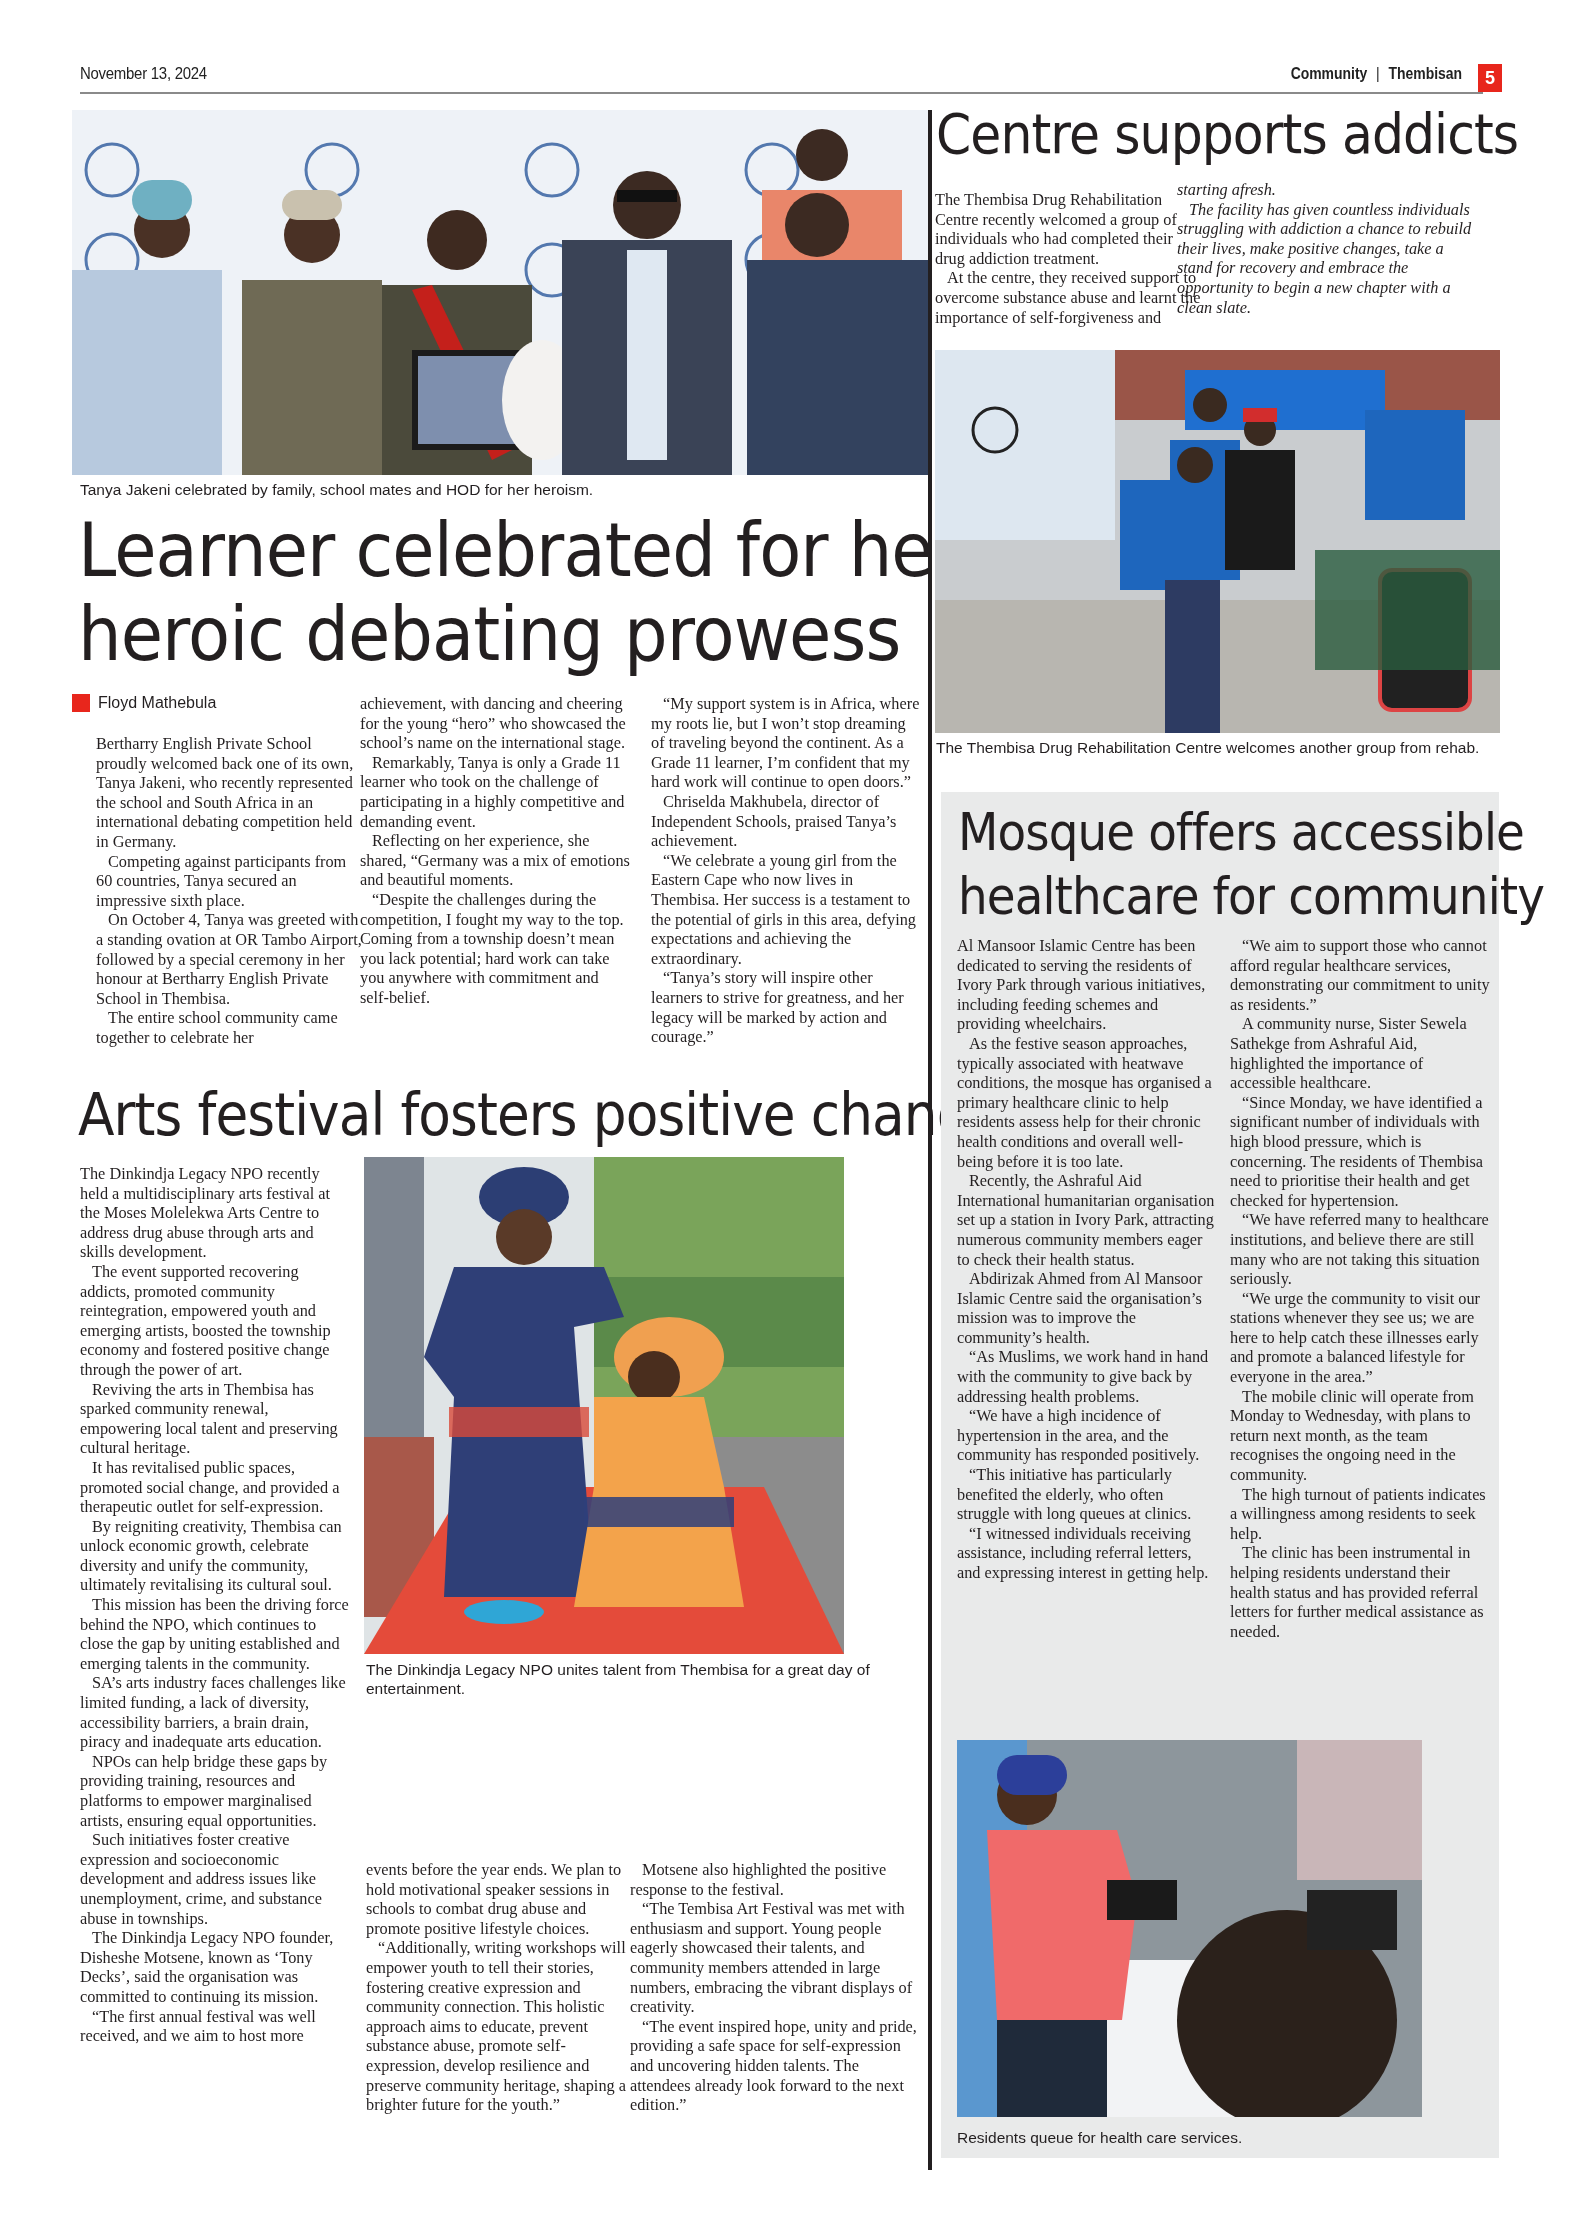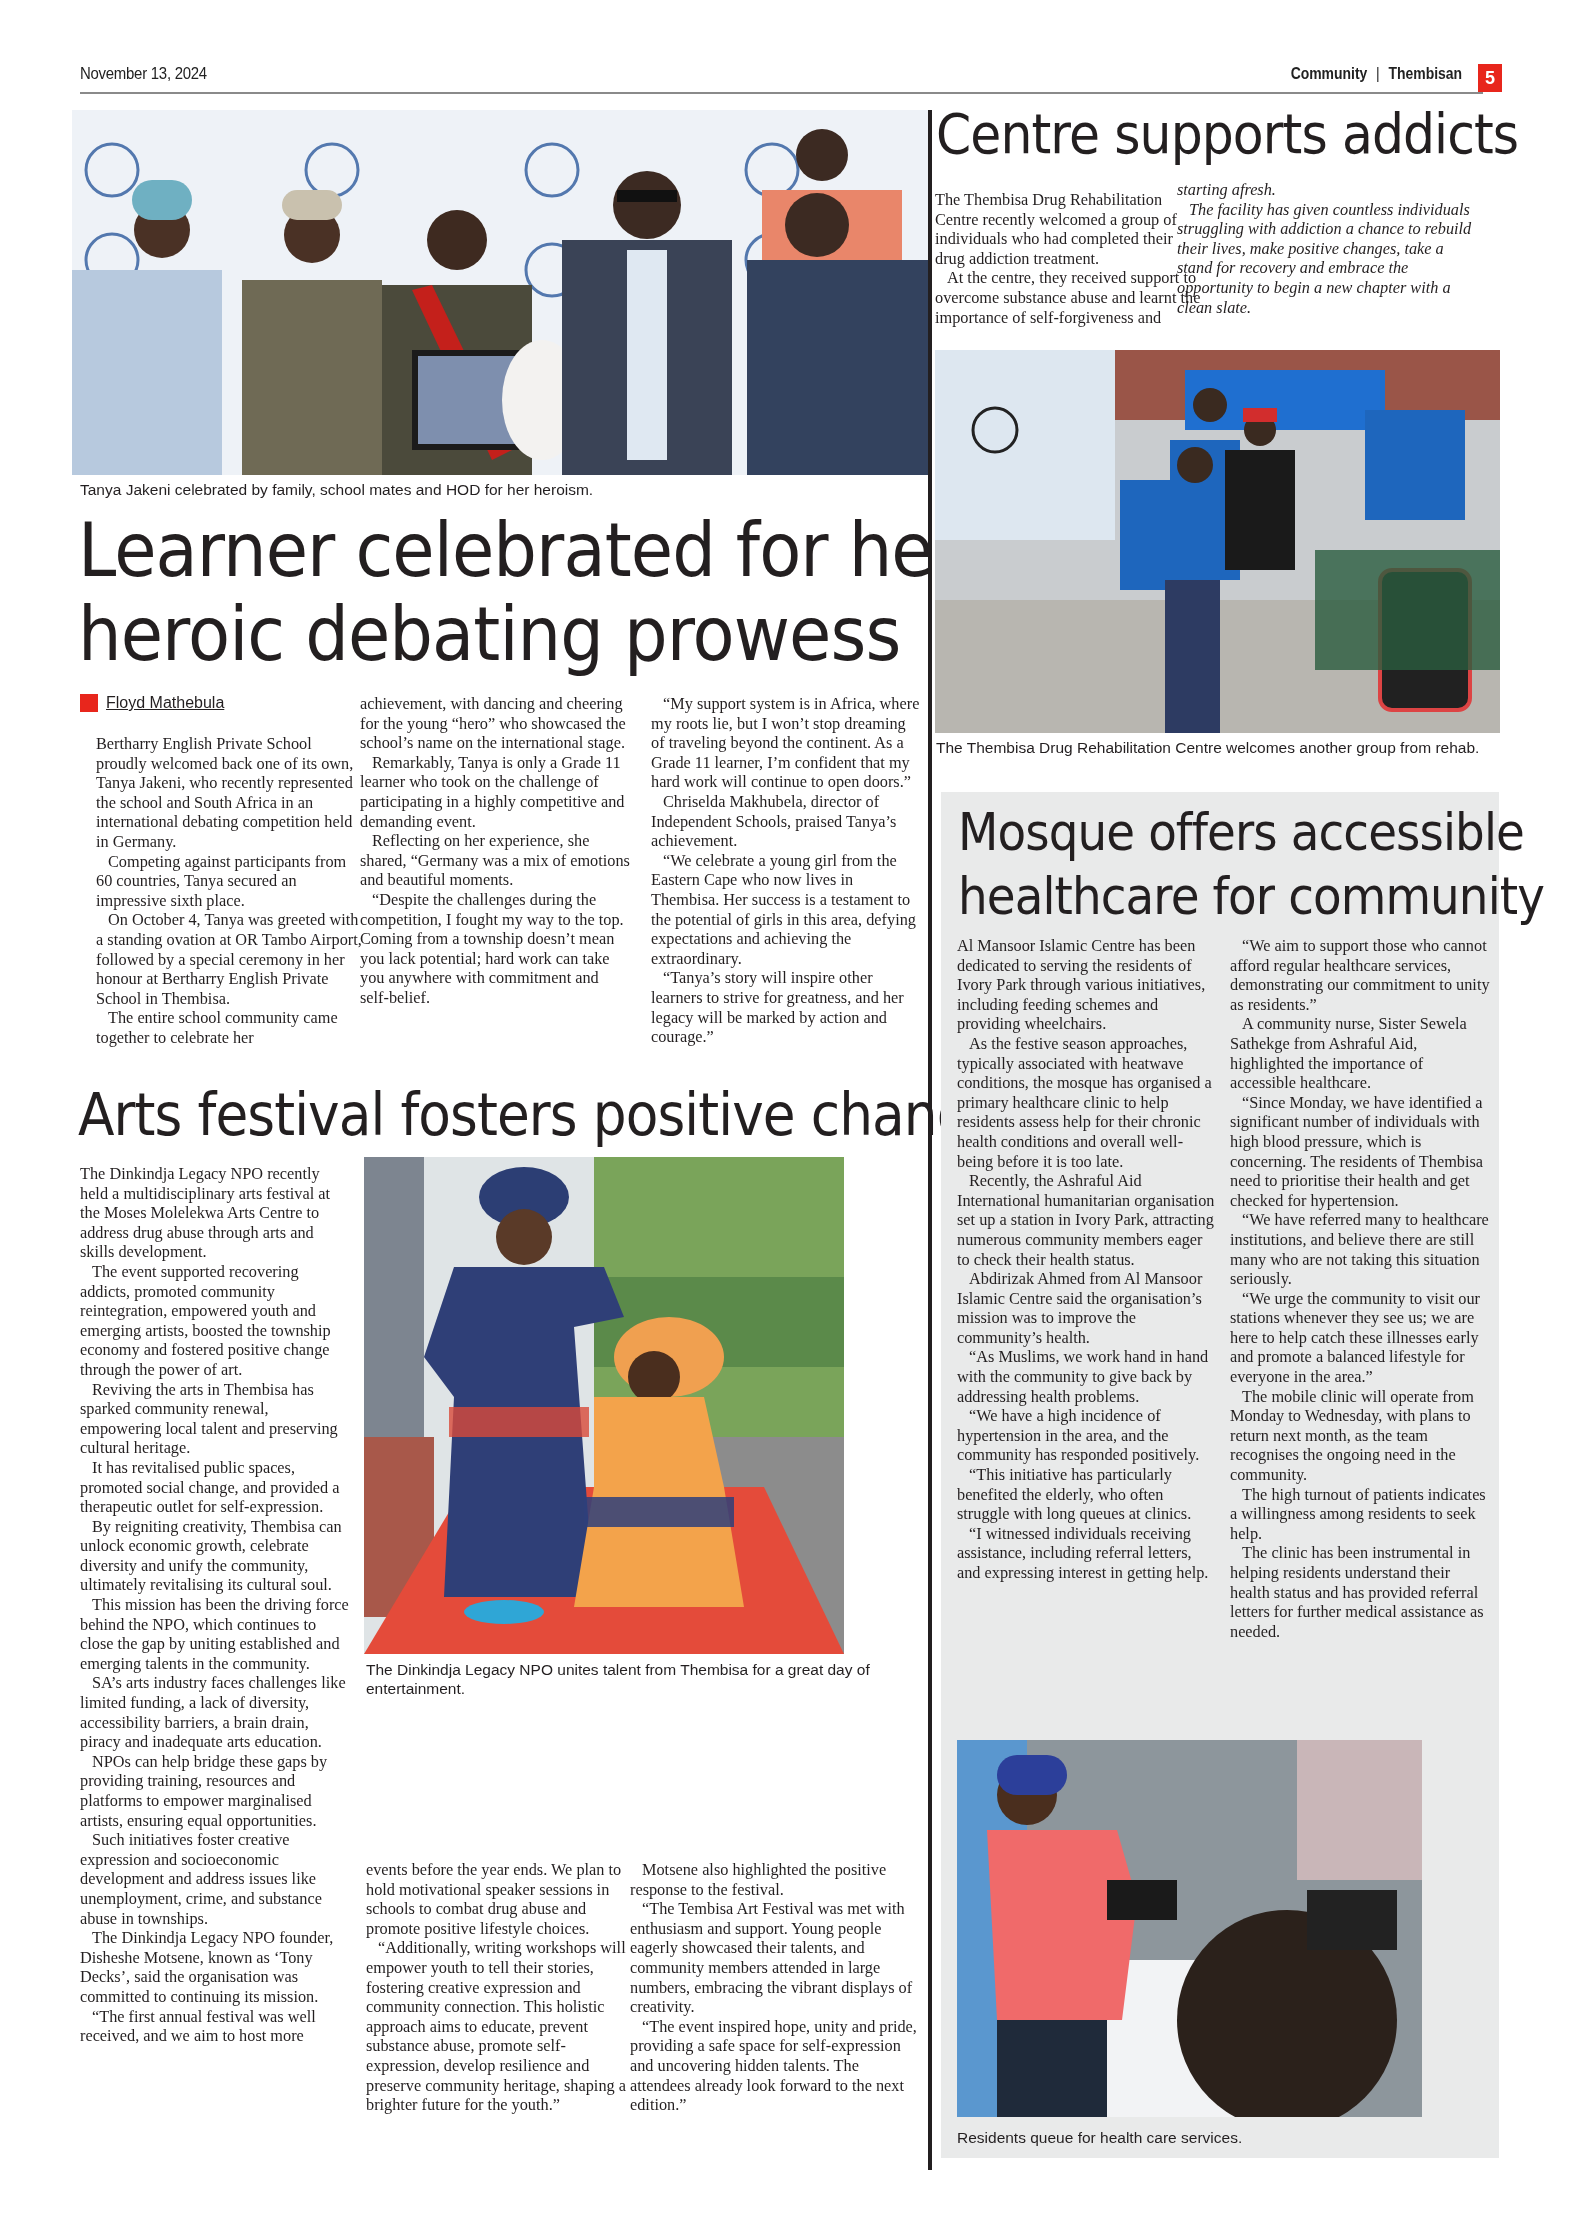--- a/index.html
+++ b/index.html
@@ -67,21 +67,21 @@
     <circle cx="745" cy="115" r="32" fill="#3c2a22"></circle>
   </svg>
 </div>
 <div class="abs caption" style="left:80px;top:480px;width:840px;">Tanya Jakeni celebrated by family, school mates and HOD for her heroism.</div>
 
 <div class="abs headline" style="left:78px;top:508px;font-size:74px;line-height:84px;transform:scaleX(0.93);">
   <div>Learner celebrated for her</div>
   <div>heroic debating prowess</div>
 </div>
 
-<div class="abs byline" style="left:80px;top:694px;text-decoration:underline;">
+<div class="abs byline" style="left:72px;top:694px;">
   <span class="byline-mark"></span>
   <span>Floyd Mathebula</span>
 </div>
 
 <div class="abs body-col" style="left:80px;top:734px;width:270px;margin-left:16px;">
   <p class="first">Bertharry English Private School proudly welcomed back one of its own, Tanya Jakeni, who recently represented the school and South Africa in an international debating competition held in Germany.</p>
   <p>Competing against participants from 60 countries, Tanya secured an impressive sixth place.</p>
   <p>On October 4, Tanya was greeted with a standing ovation at OR Tambo Airport, followed by a special ceremony in her honour at Bertharry English Private School in Thembisa.</p>
   <p>The entire school community came together to celebrate her</p>
 </div>

